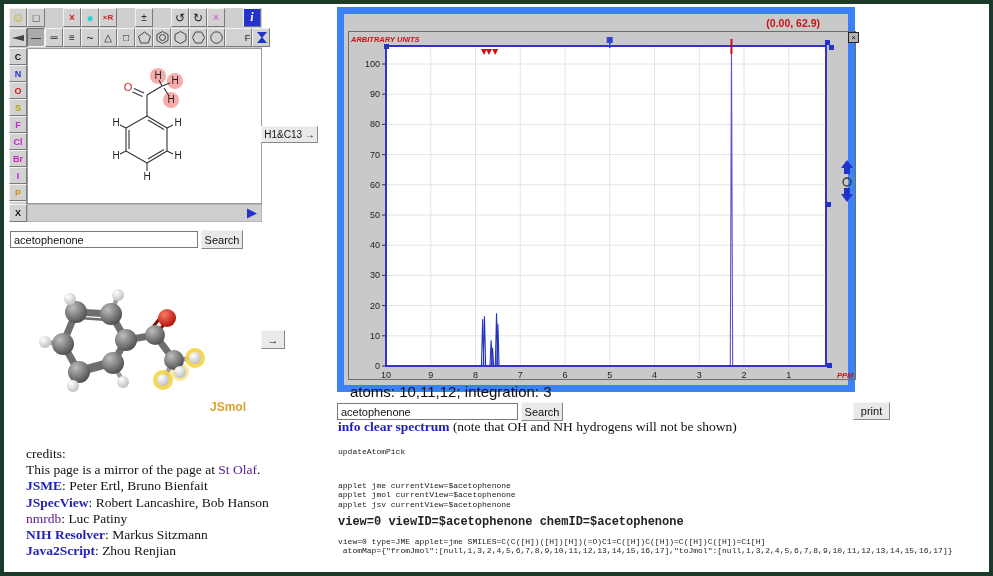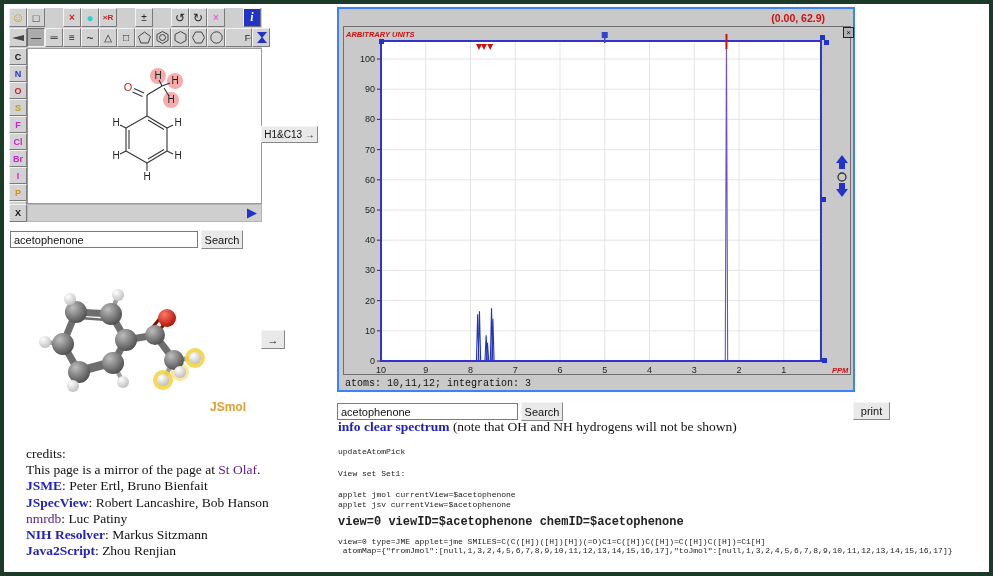--- a/index.html
+++ b/index.html
@@ -47,30 +47,30 @@
   
   #jsmol-label{font-weight:bold;font-size:12px;color:#e0a030;}
 
   
   #credits{font-family:"Liberation Serif",serif;font-size:13.5px;line-height:16.2px;color:#111;margin-left:16px;}
   .lnk{color:#2222bb;cursor:pointer;font-weight:bold;}
   .lnk-v{color:#551a8b;cursor:pointer;}
 
   
   #spec-panel{left:337px;top:7px;width:518px;height:385px;background:#c9c9c9;
-              border:2px solid #3b82f6;box-sizing:border-box;}
+              border:7px solid #3b82f6;box-sizing:border-box;}
   #spec-readout{position:absolute;right:28px;top:3px;color:#cc1111;font-weight:bold;
                 font-size:10.5px;}
   #spec-frame{position:absolute;left:4px;top:17px;width:508px;height:349px;
               border:1px solid #6e6e6e;box-sizing:border-box;}
   #spec-close{position:absolute;left:504px;top:18px;width:11px;height:11px;background:#b3b3b3;
               border:1px solid #222;box-sizing:border-box;font-size:8px;line-height:8px;
               display:flex;align-items:center;justify-content:center;color:#111;}
-  #spec-status{position:absolute;left:6px;top:369px;font-family:Liberation Mono, monospace;
-               font-size:10px;color:#111;}
+  #spec-status{position:absolute;left:6px;top:369px;font-family:Liberation Sans, sans-serif;
+               font-size:15px;color:#111;}
   .tick{font:9px "Liberation Sans",sans-serif;fill:#222;}
   .axlab{font:italic bold 7.5px "Liberation Sans",sans-serif;fill:#cc1111;}
 
   
   #info-row{font-family:"Liberation Serif",serif;font-size:13.5px;color:#111;}
   .con{font-family:"Liberation Mono",monospace;font-size:8px;line-height:9.5px;
        color:#222;white-space:pre;}
   .con-bold{font-weight:bold;font-size:12px;}
   .gap12{height:12px;} .gap9{height:9px;}
 </style>
@@ -396,22 +396,22 @@
 
   <div id="info-row" class="abs" style="left:338px;top:419px;">
     <span class="lnk">info</span>
     <span> </span>
     <span class="lnk">clear spectrum</span><span> (note that OH and NH hydrogens will not be shown)</span>
   </div>
 
   <div class="abs" style="left:338px;top:447px;width:650px;">
     <div class="con">updateAtomPick</div>
     <div class="gap12"></div>
-    <div class="con">View set Set1:</div>
     <div class="gap12"></div>
+    <div class="con">applet jme currentView=$acetophenone</div>
     <div class="con">applet jmol currentView=$acetophenone</div>
     <div class="con">applet jsv currentView=$acetophenone</div>
     <div class="gap9"></div>
     <div class="con con-bold">view=0 viewID=$acetophenone chemID=$acetophenone</div>
     <div class="gap9"></div>
     <div class="con">view=0 type=JME applet=jme SMILES=C(C([H])([H])[H])(=O)C1=C([H])C([H])=C([H])C([H])=C1[H]</div>
     <div class="con"> atomMap={"fromJmol":[null,1,3,2,4,5,6,7,8,9,10,11,12,13,14,15,16,17],"toJmol":[null,1,3,2,4,5,6,7,8,9,10,11,12,13,14,15,16,17]}</div>
   </div>
 </div>
 

